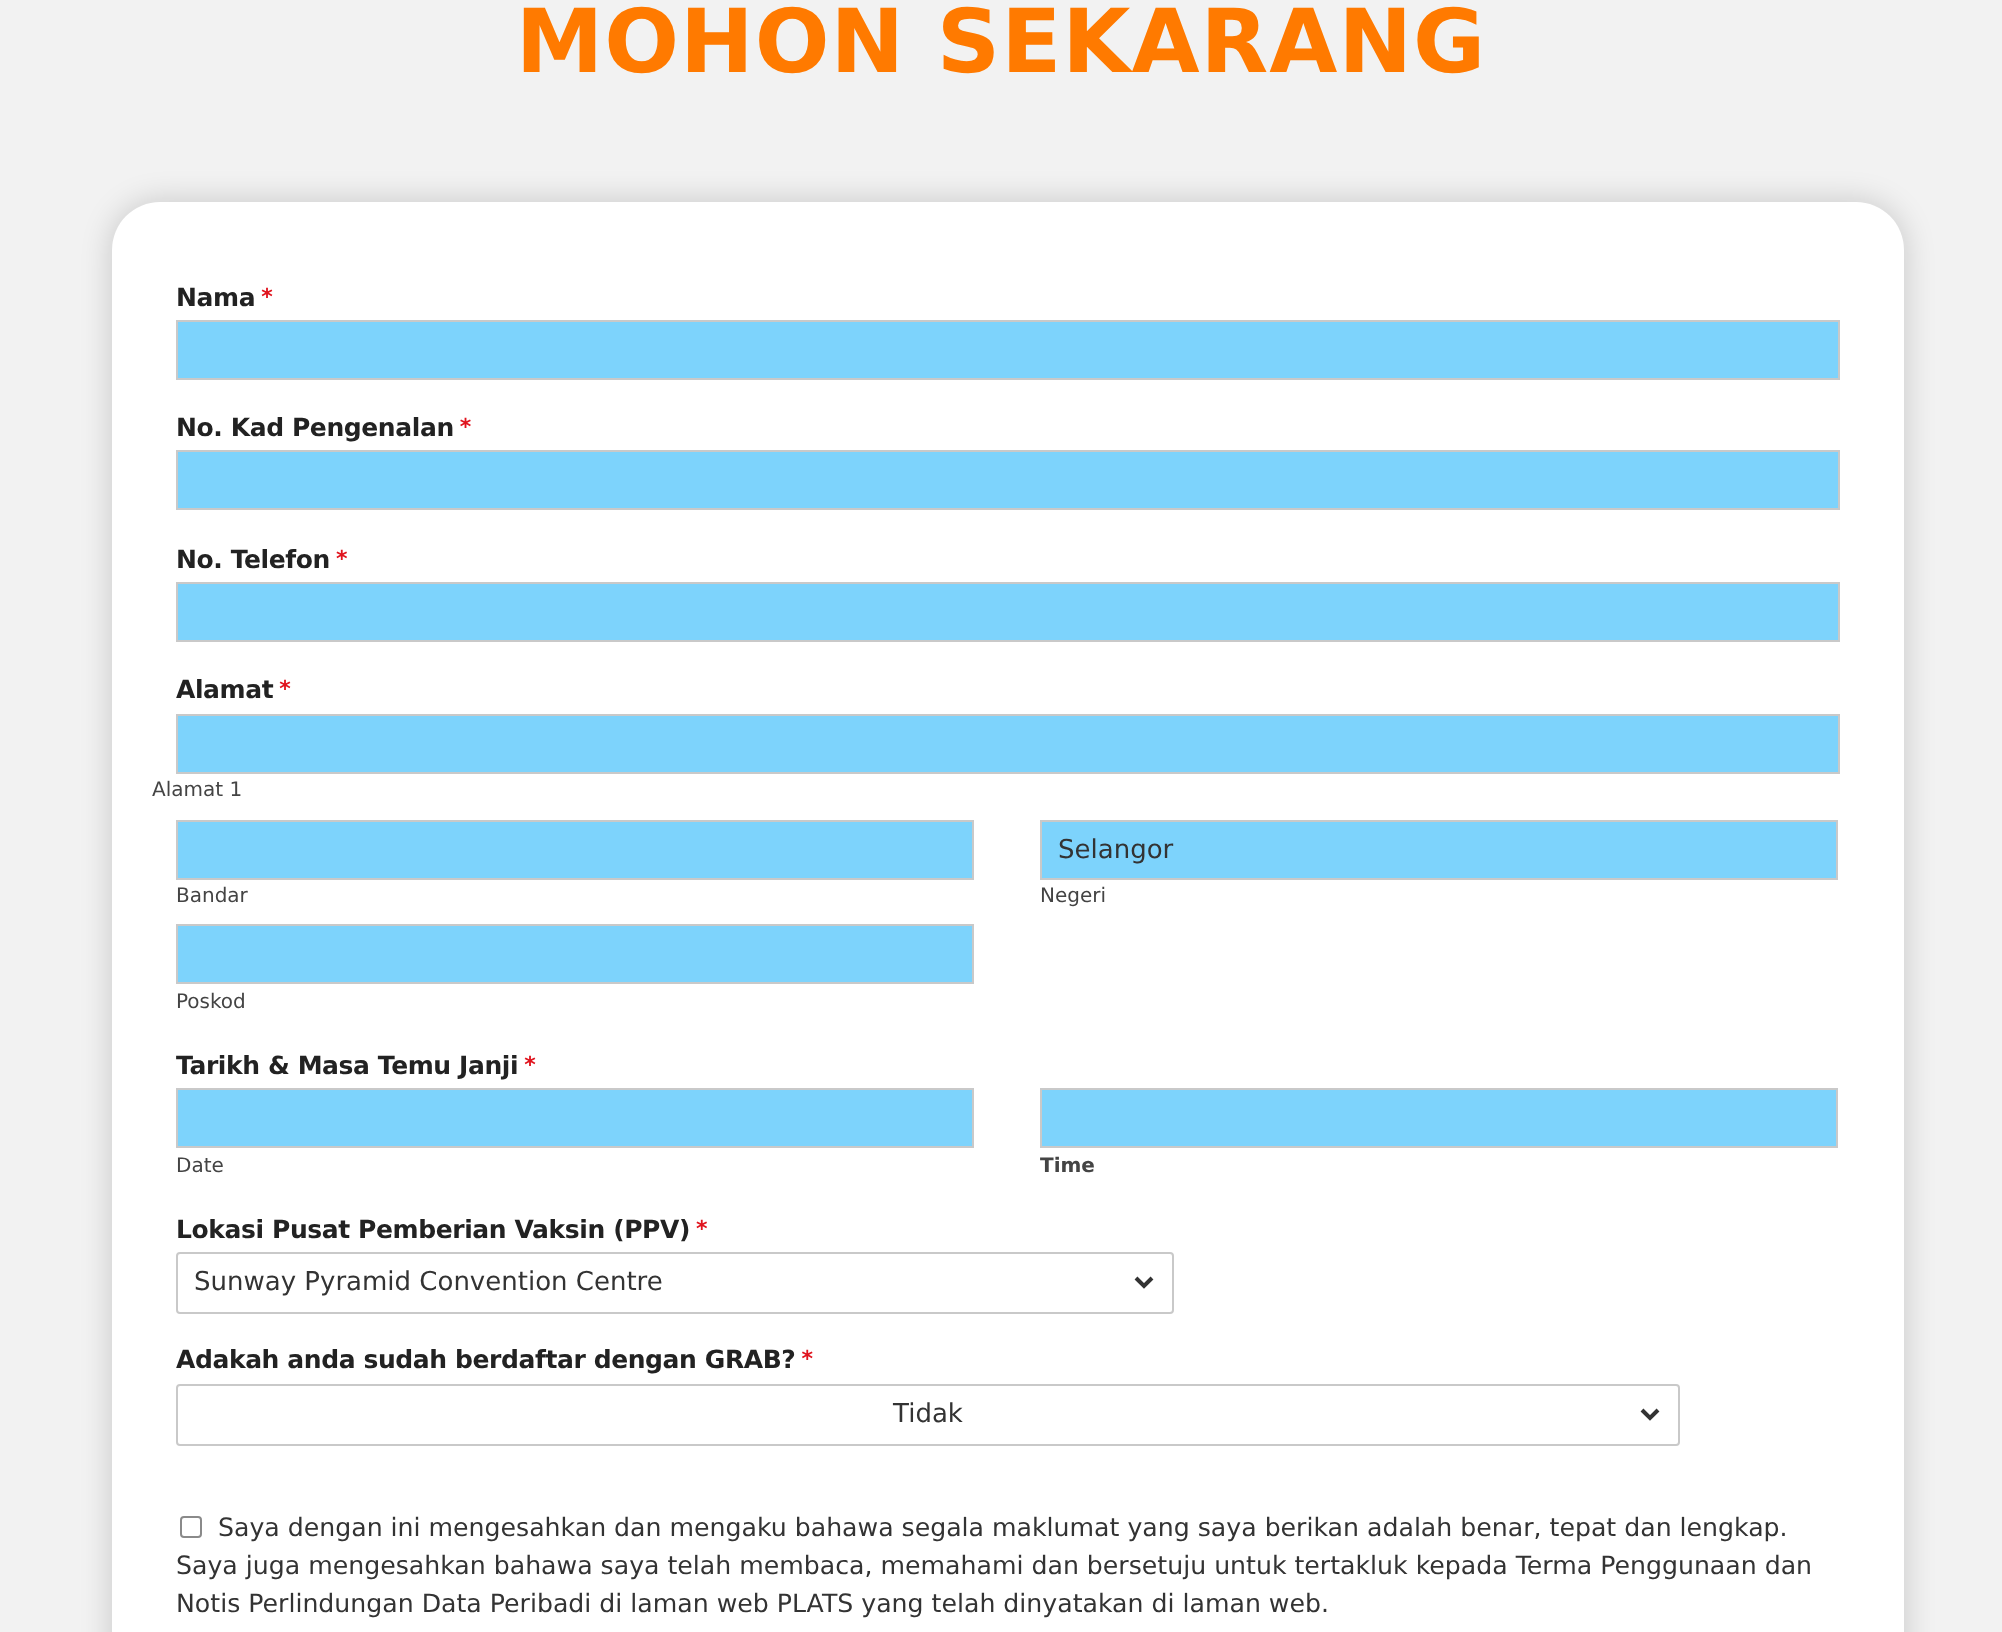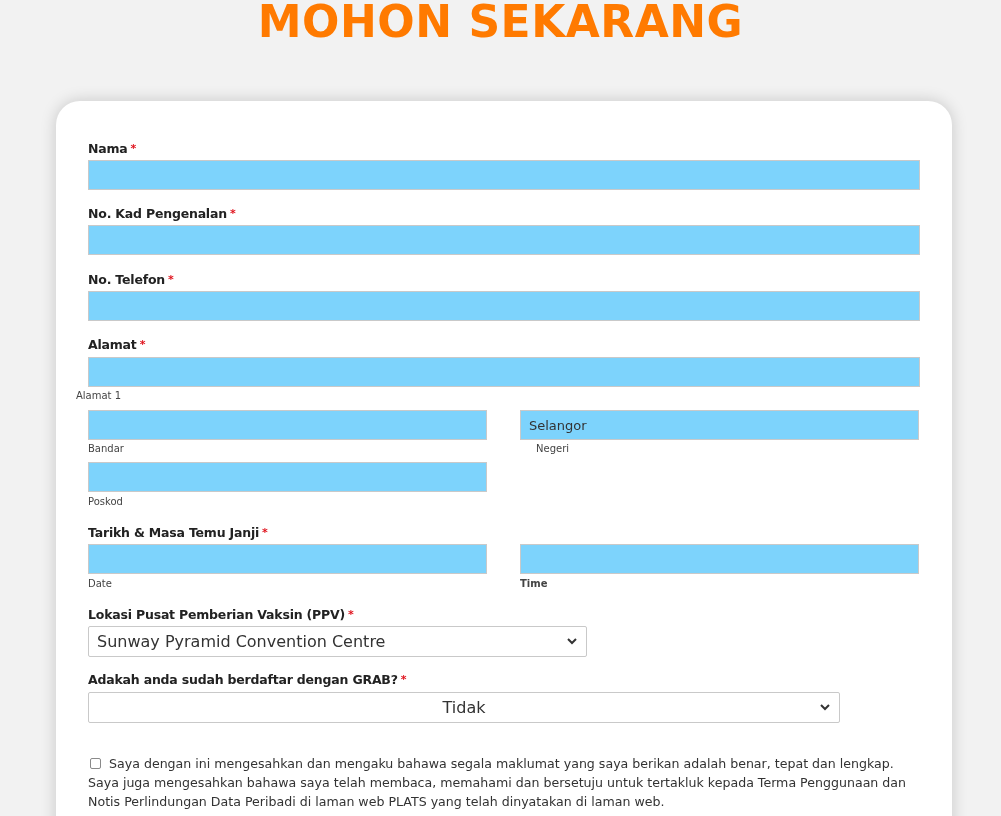--- a/index.html
+++ b/index.html
@@ -43,21 +43,21 @@
       outline: none;
     }
     .sublabel {
       position: absolute; font-size: 10px; color: #444;
       font-family: "DejaVu Sans", sans-serif;
       white-space: nowrap;
     }
     .select {
       position: absolute; height: 31px;
       border: 1px solid #c9c9c9; background: #fff;
-      font-size: 16px; color: #333; padding: 0 8px; line-height: 29px;
+      font-size: 13px; color: #333; padding: 0 8px; line-height: 29px;
       font-family: "DejaVu Sans", sans-serif;
       border-radius: 2px;
     }
     .select .chev {
       position: absolute; right: 8px; top: 9px; width: 12px; height: 10px;
     }
     .consent {
       position: absolute; left: 88px; top: 754px; width: 840px;
       font-size: 12.6px; line-height: 19px; color: #333;
       font-family: "DejaVu Sans", sans-serif;
@@ -93,21 +93,21 @@
 <div class="label" style="top:337px;">
   <span>Alamat</span><span class="req">*</span>
 </div>
 <input class="input" style="left: 88px; top: 357px; width: 832px;" value="">
 <div class="sublabel" style="left:76px; top:390px;">Alamat 1</div>
 
 <input class="input" style="left: 88px; top: 410px; width: 399px;" value="">
 <div class="sublabel" style="left:88px; top:443px;">Bandar</div>
 
 <input class="input" style="left: 520px; top: 410px; width: 399px;" value="Selangor">
-<div class="sublabel" style="left:520px; top:443px;margin-left:16px;">Negeri</div>
+<div class="sublabel" style="left:520px; top:443px;">Negeri</div>
 
 <input class="input" style="left: 88px; top: 462px; width: 399px;" value="">
 <div class="sublabel" style="left:88px; top:496px;">Poskod</div>
 
 <div class="label" style="top:525px;">
   <span>Tarikh &amp; Masa Temu Janji</span><span class="req">*</span>
 </div>
 <input class="input" style="left: 88px; top: 544px; width: 399px;" value="">
 <div class="sublabel" style="left:88px; top:578px;">Date</div>
 <input class="input" style="left: 520px; top: 544px; width: 399px;" value="">

